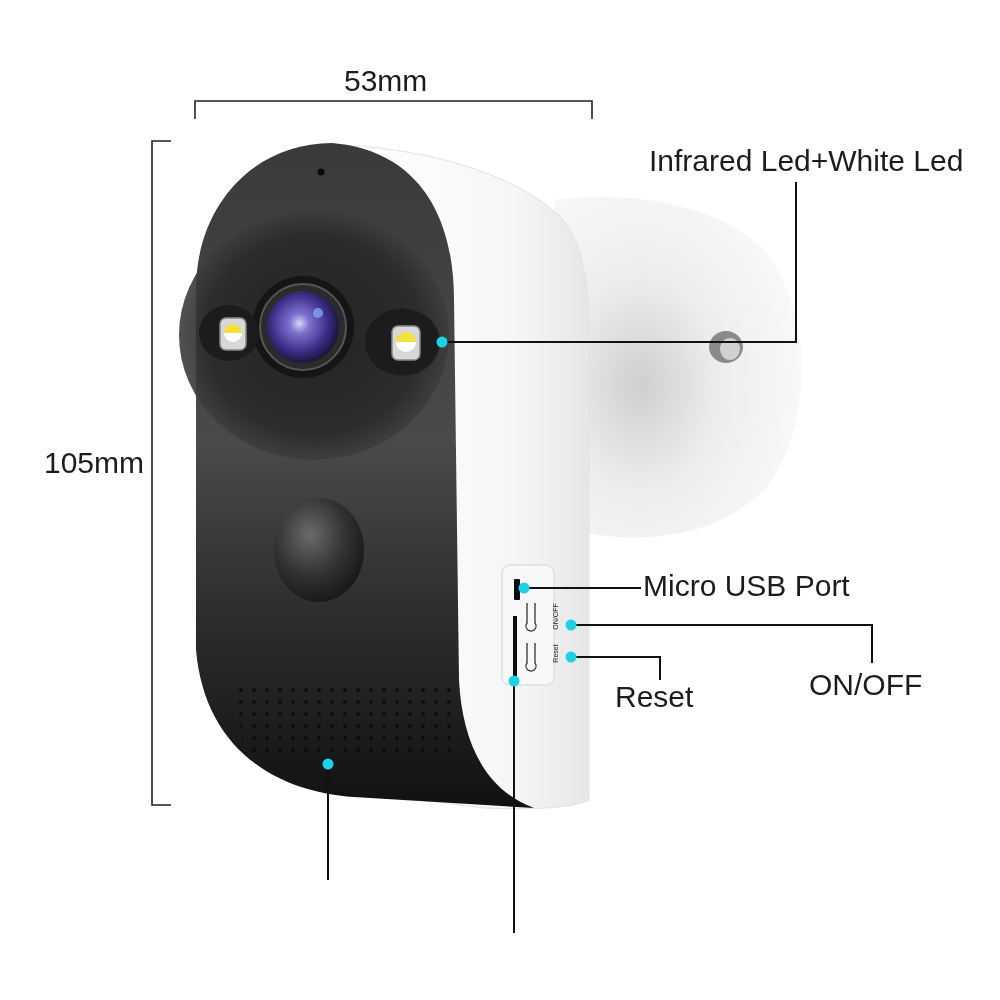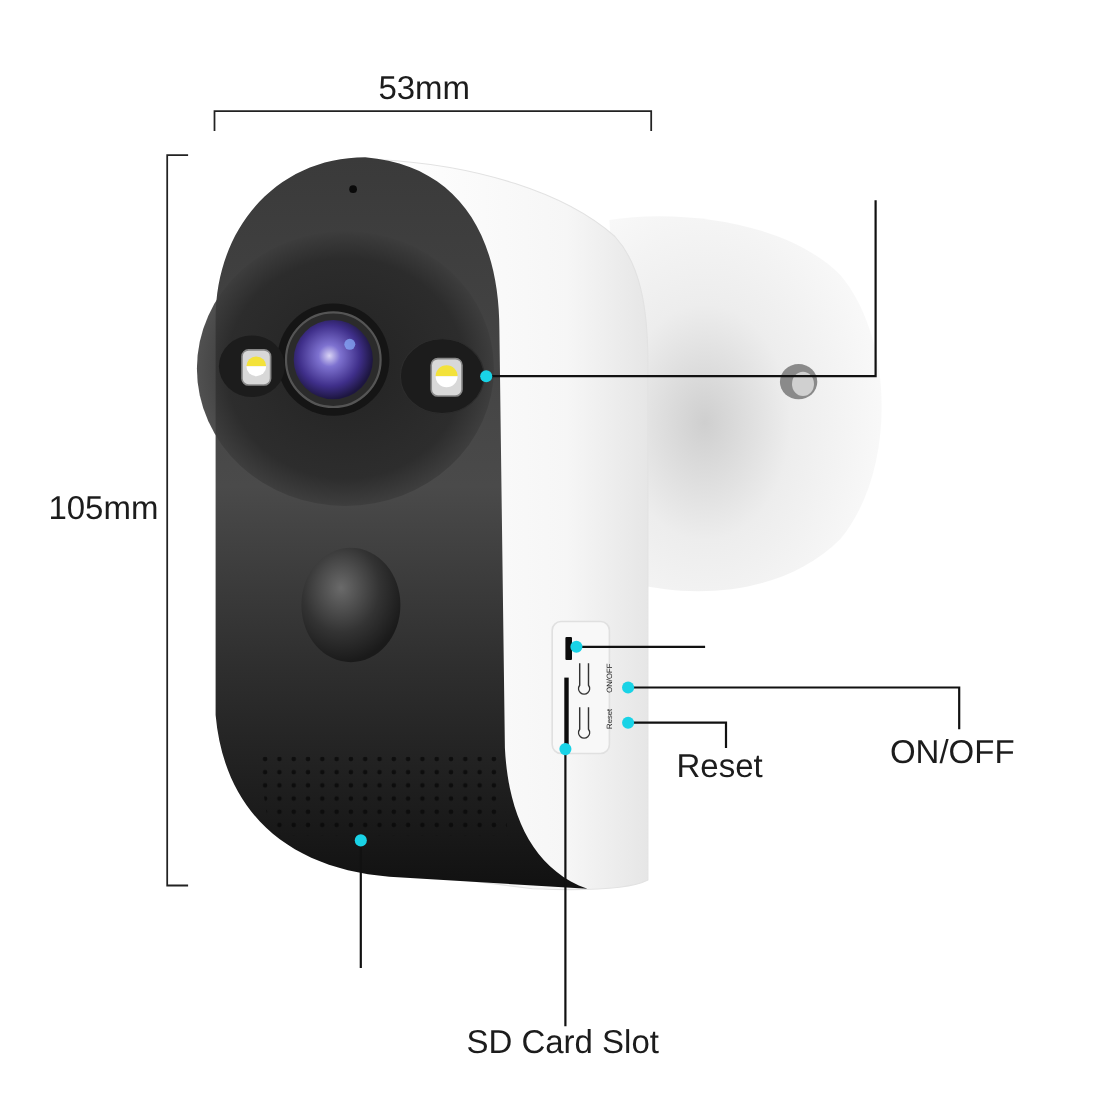--- a/index.html
+++ b/index.html
@@ -125,16 +125,17 @@
       <circle cx="314" cy="764" r="5.5"></circle>
       <circle cx="500" cy="681" r="5.5"></circle>
     </g>
   </svg>
 
   <div style="position:absolute;left:528px;top:613px;font-size:7px;transform:rotate(-90deg);transform-origin:center;color:#222;">ON/OFF</div>
   <div style="position:absolute;left:532px;top:650px;font-size:7px;transform:rotate(-90deg);transform-origin:center;color:#222;">Reset</div>
 
   <div class="lbl" style="left:330px;top:66px;">53mm</div>
   <div class="lbl" style="left:14px;top:448px;margin-left:16px;">105mm</div>
+  <div class="lbl" style="left:635px;top:146px;">Infrared Led+White Led</div>
+  <div class="lbl" style="left:629px;top:571px;">Micro USB Port</div>
   <div class="lbl" style="left:795px;top:670px;">ON/OFF</div>
   <div class="lbl" style="left:601px;top:682px;">Reset</div>
-  <div class="lbl" style="left:410px;top:933px;">SD Card Slot</div>
 </div>
 
 </body></html>

